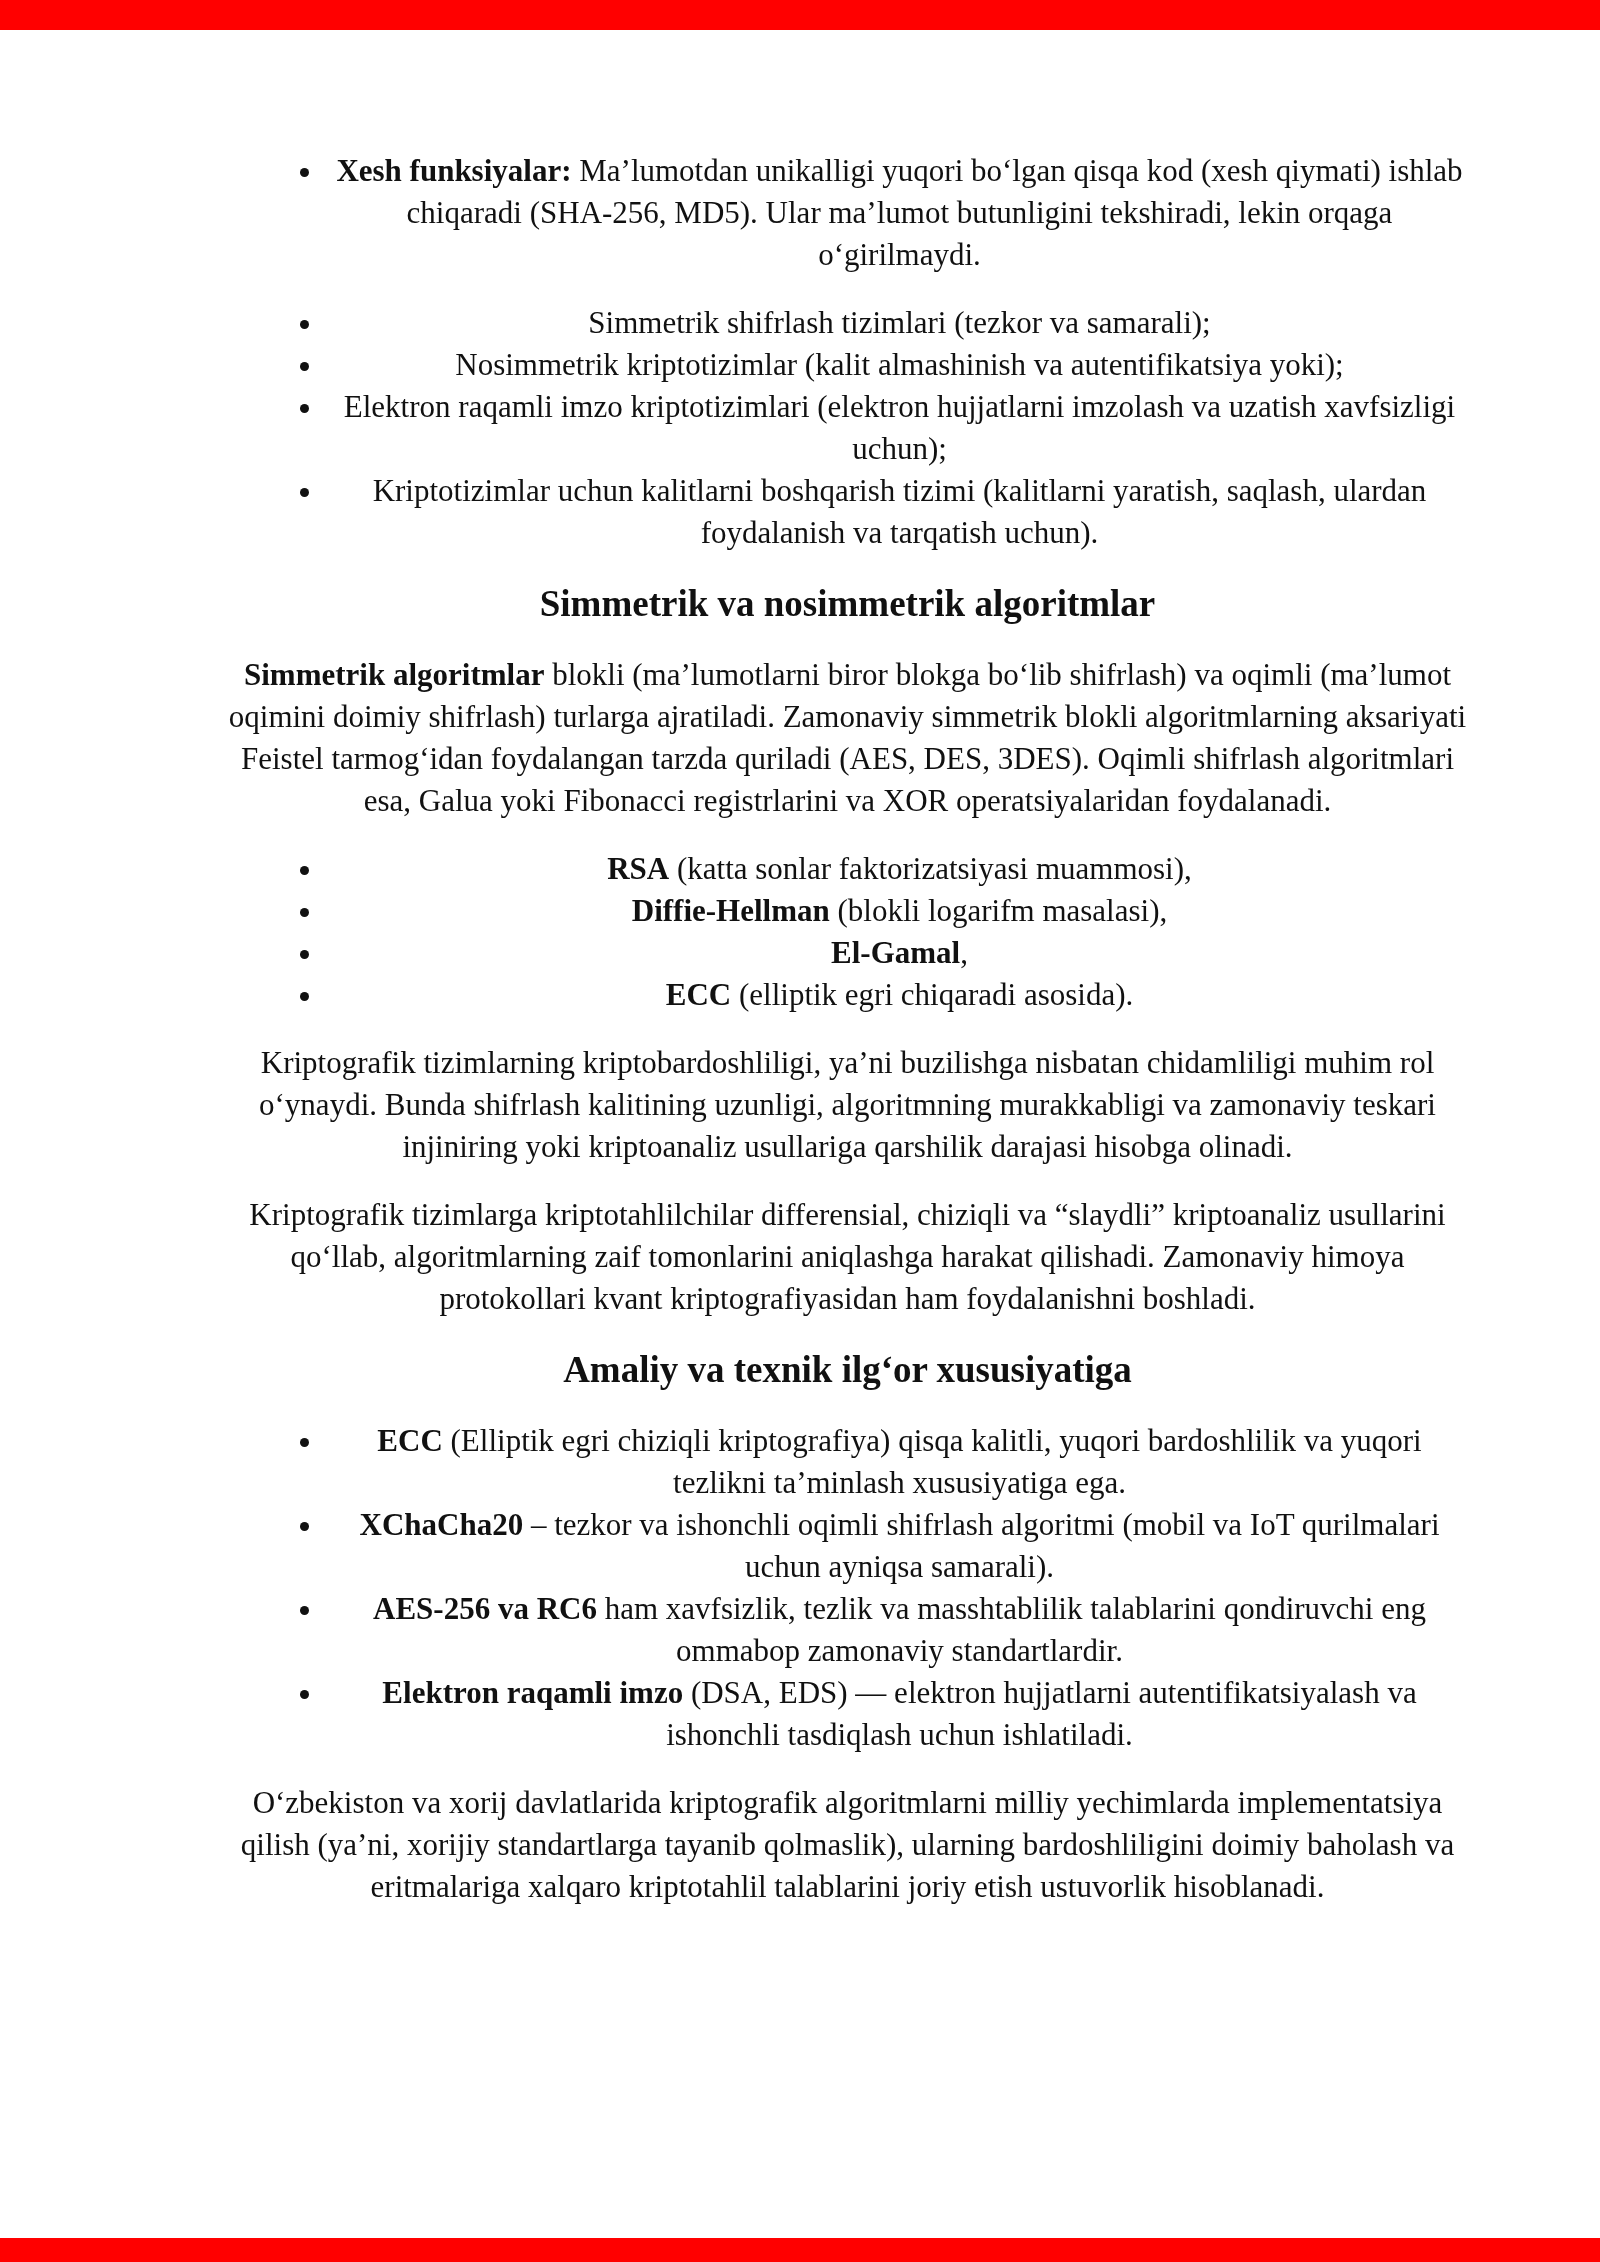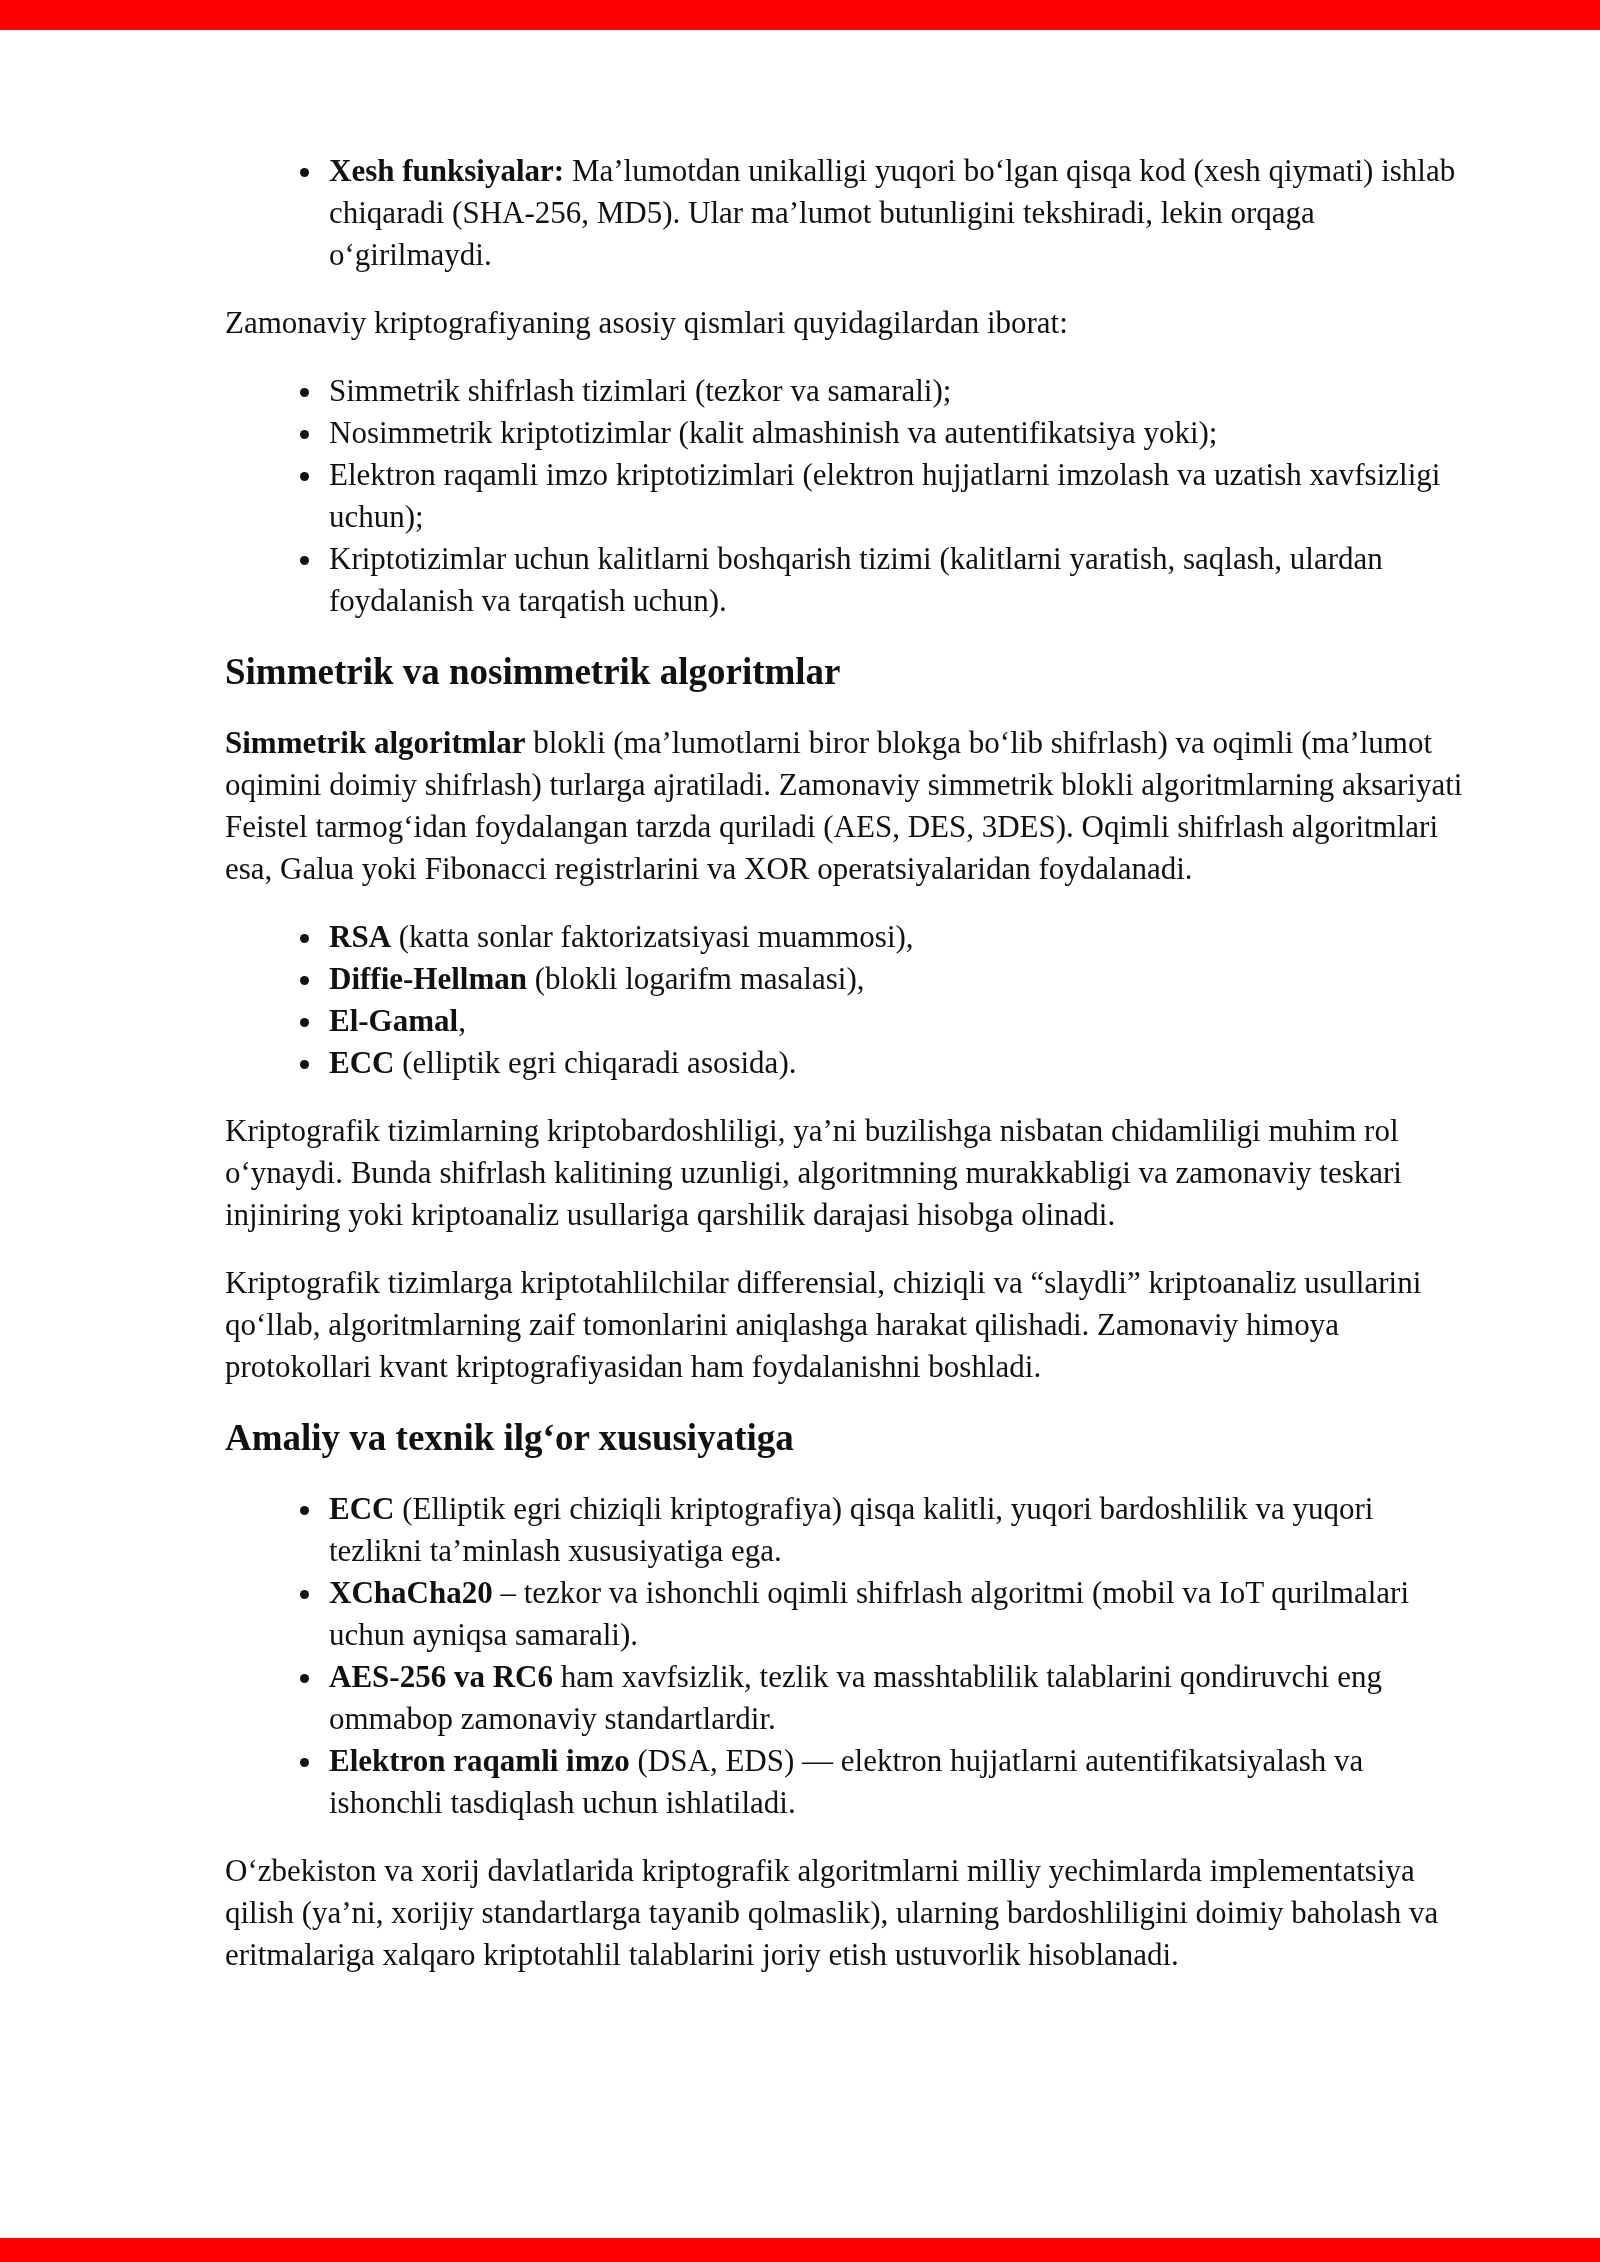--- a/index.html
+++ b/index.html
@@ -24,21 +24,21 @@
   .clip-bar.top { top: 0; height: 30px; }
   .clip-bar.bottom { bottom: 0; height: 24px; }
 
   .doc {
     position: absolute;
     top: 150px;
     left: 225px;
     width: 1245px;
     font-size: 31px;
     line-height: 42px;
-    text-align: left;
+    text-align: center;
     font-family: Liberation Serif, serif;
   }
   .doc p {
     margin: 0 0 26px 0;
   }
   .doc ul {
     margin: 0 0 26px 0;
     padding-left: 100px;
     list-style-type: disc;
   }
@@ -60,21 +60,20 @@
 <div class="page">
 
   <div class="clip-bar top" style="background-color: rgb(255, 0, 0);"></div>
 
   <main class="doc">
 
     <ul>
       <li><strong>Xesh funksiyalar:</strong><span> Ma’lumotdan unikalligi yuqori bo‘lgan qisqa kod (xesh qiymati) ishlab chiqaradi (SHA-256, MD5). Ular ma’lumot butunligini tekshiradi, lekin orqaga o‘girilmaydi.</span></li>
     </ul>
 
-    <p>Zamonaviy kriptografiyaning asosiy qismlari quyidagilardan iborat:</p>
 
     <ul>
       <li><span>Simmetrik shifrlash tizimlari (tezkor va samarali);</span></li>
       <li><span>Nosimmetrik kriptotizimlar (kalit almashinish va autentifikatsiya yoki);</span></li>
       <li><span>Elektron raqamli imzo kriptotizimlari (elektron hujjatlarni imzolash va uzatish xavfsizligi uchun);</span></li>
       <li><span>Kriptotizimlar uchun kalitlarni boshqarish tizimi (kalitlarni yaratish, saqlash, ulardan foydalanish va tarqatish uchun).</span></li>
     </ul>
 
     <h2>Simmetrik va nosimmetrik algoritmlar</h2>
 

